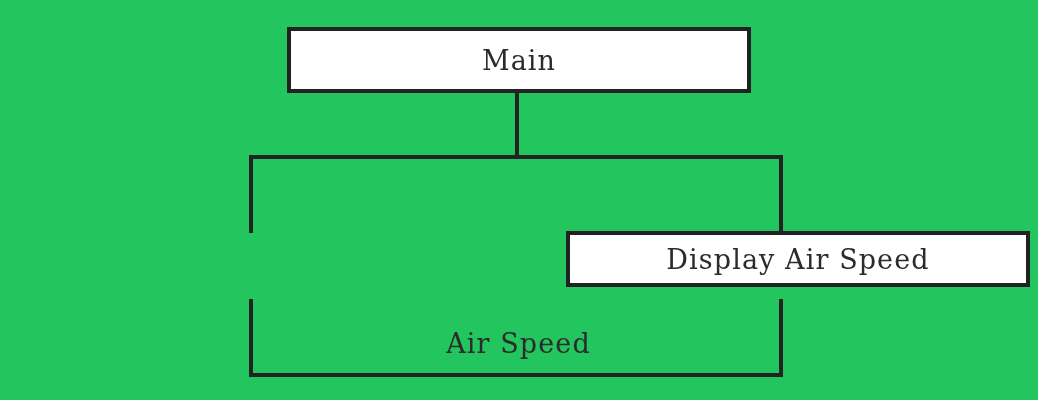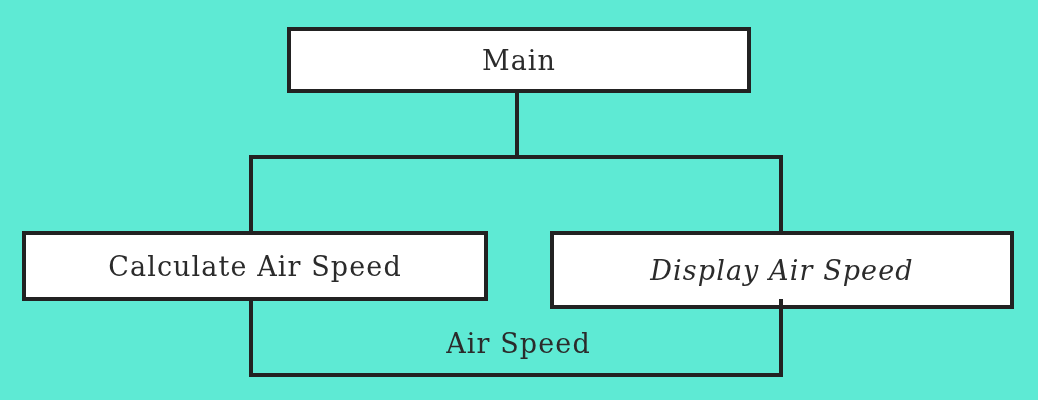--- a/index.html
+++ b/index.html
@@ -4,21 +4,21 @@
 <style>
   html, body {
     margin: 0;
     padding: 0;
     background: #ffffff;
   }
   #canvas {
     position: relative;
     width: 1038px;
     height: 400px;
-    background: #5eead4;
+    background: #22c55e;
     overflow: hidden;
     font-family: "DejaVu Serif", "Liberation Serif", serif;
   }
 
   
   .node-box {
     position: absolute;
     box-sizing: border-box;
     background: #ffffff;
     border: 4px solid #222222;
@@ -30,21 +30,21 @@
     font-family: "DejaVu Serif", "Liberation Serif", serif;
     font-size: 27px;
     color: #2b2b2b;
     letter-spacing: 1.1px;
     white-space: nowrap;
     line-height: 1;
   }
 
   #box-main      { left: 287px; top: 27px;  width: 464px; height: 66px; }
   #box-calculate { left: 22px;  top: 231px; width: 466px; height: 70px; }
-  #box-display   { left: 550px; top: 231px; width: 464px; height: 78px; font-style: italic; }
+  #box-display   { left: 566px; top: 231px; width: 464px; height: 56px; }
 
   
   .conn {
     position: absolute;
     background: #222222;
   }
   .conn-v { width: 4px; }
   .conn-h { height: 4px; }
 
   
@@ -82,23 +82,20 @@
 
   <div class="node-box" id="box-main">
     <span class="node-label">Main</span>
   </div>
 
   <div class="conn conn-v" id="conn-main-stem"></div>
   <div class="conn conn-h" id="conn-split-bar"></div>
   <div class="conn conn-v" id="conn-left-branch"></div>
   <div class="conn conn-v" id="conn-right-branch"></div>
 
-  <div class="node-box" id="box-calculate">
-    <span class="node-label">Calculate Air Speed</span>
-  </div>
 
   <div class="node-box" id="box-display">
     <span class="node-label">Display Air Speed</span>
   </div>
 
   <div class="conn conn-v" id="conn-bottom-left"></div>
   <div class="conn conn-v" id="conn-bottom-right"></div>
   <div class="conn conn-h" id="conn-bottom-bar"></div>
 
   <div id="label-air-speed">Air Speed</div>

